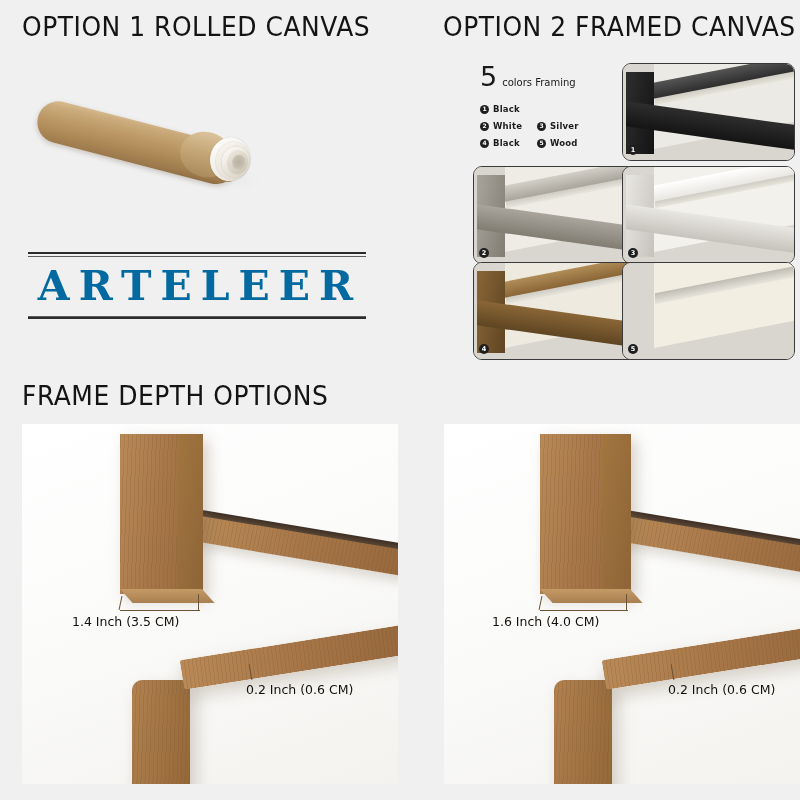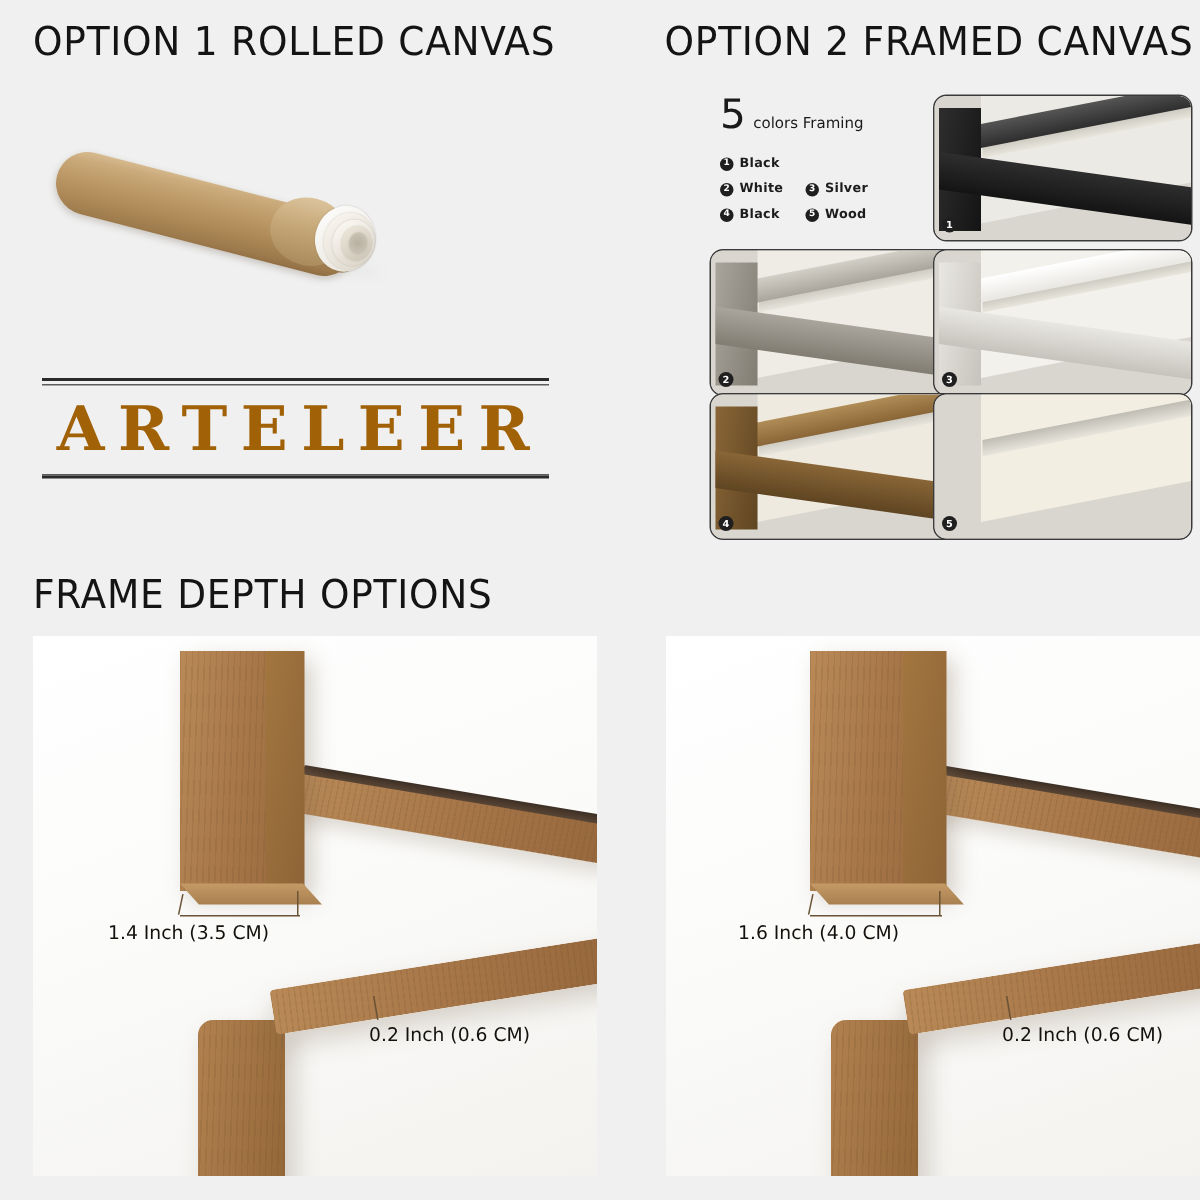--- a/index.html
+++ b/index.html
@@ -71,21 +71,21 @@
 
   
   .brand{position:absolute;left:28px;top:252px;width:338px;}
   .rule{height:2px;background:#2b2b2b;}
   .rule.thin{height:1px;background:#5c5c5c;margin-top:2px;}
   .brand-name{
     font-family:"DejaVu Serif",serif;
     font-weight:700;
     font-size:41px;
     letter-spacing:9px;
-    color:#a16207;
+    color:#0369a1;
     text-align:center;
     padding:9px 0 7px 6px;
     line-height:1;
   }
 
   
   .fram-legend{position:absolute;left:480px;top:63px;}
   .fram-title{display:flex;align-items:baseline;color:#1a1a1a;}
   .fram-title .big{font-size:27px;line-height:1;}
   .fram-title .rest{font-size:10px;margin-left:5px;}

